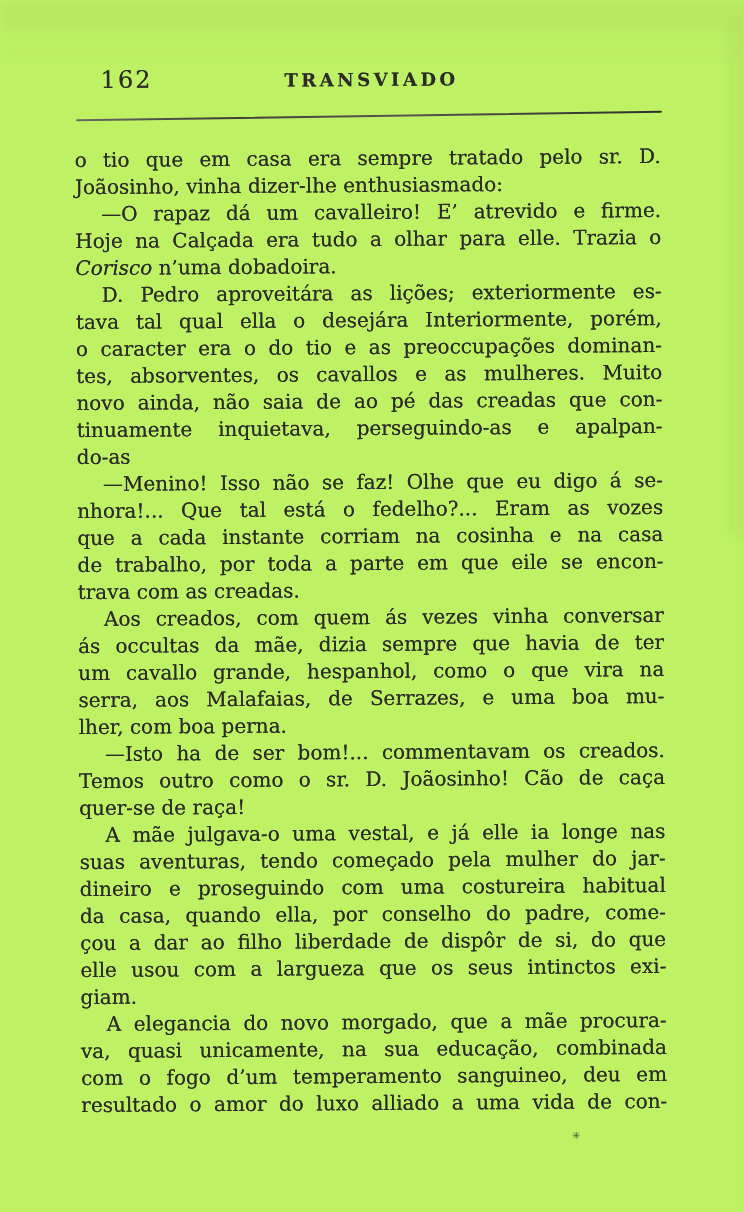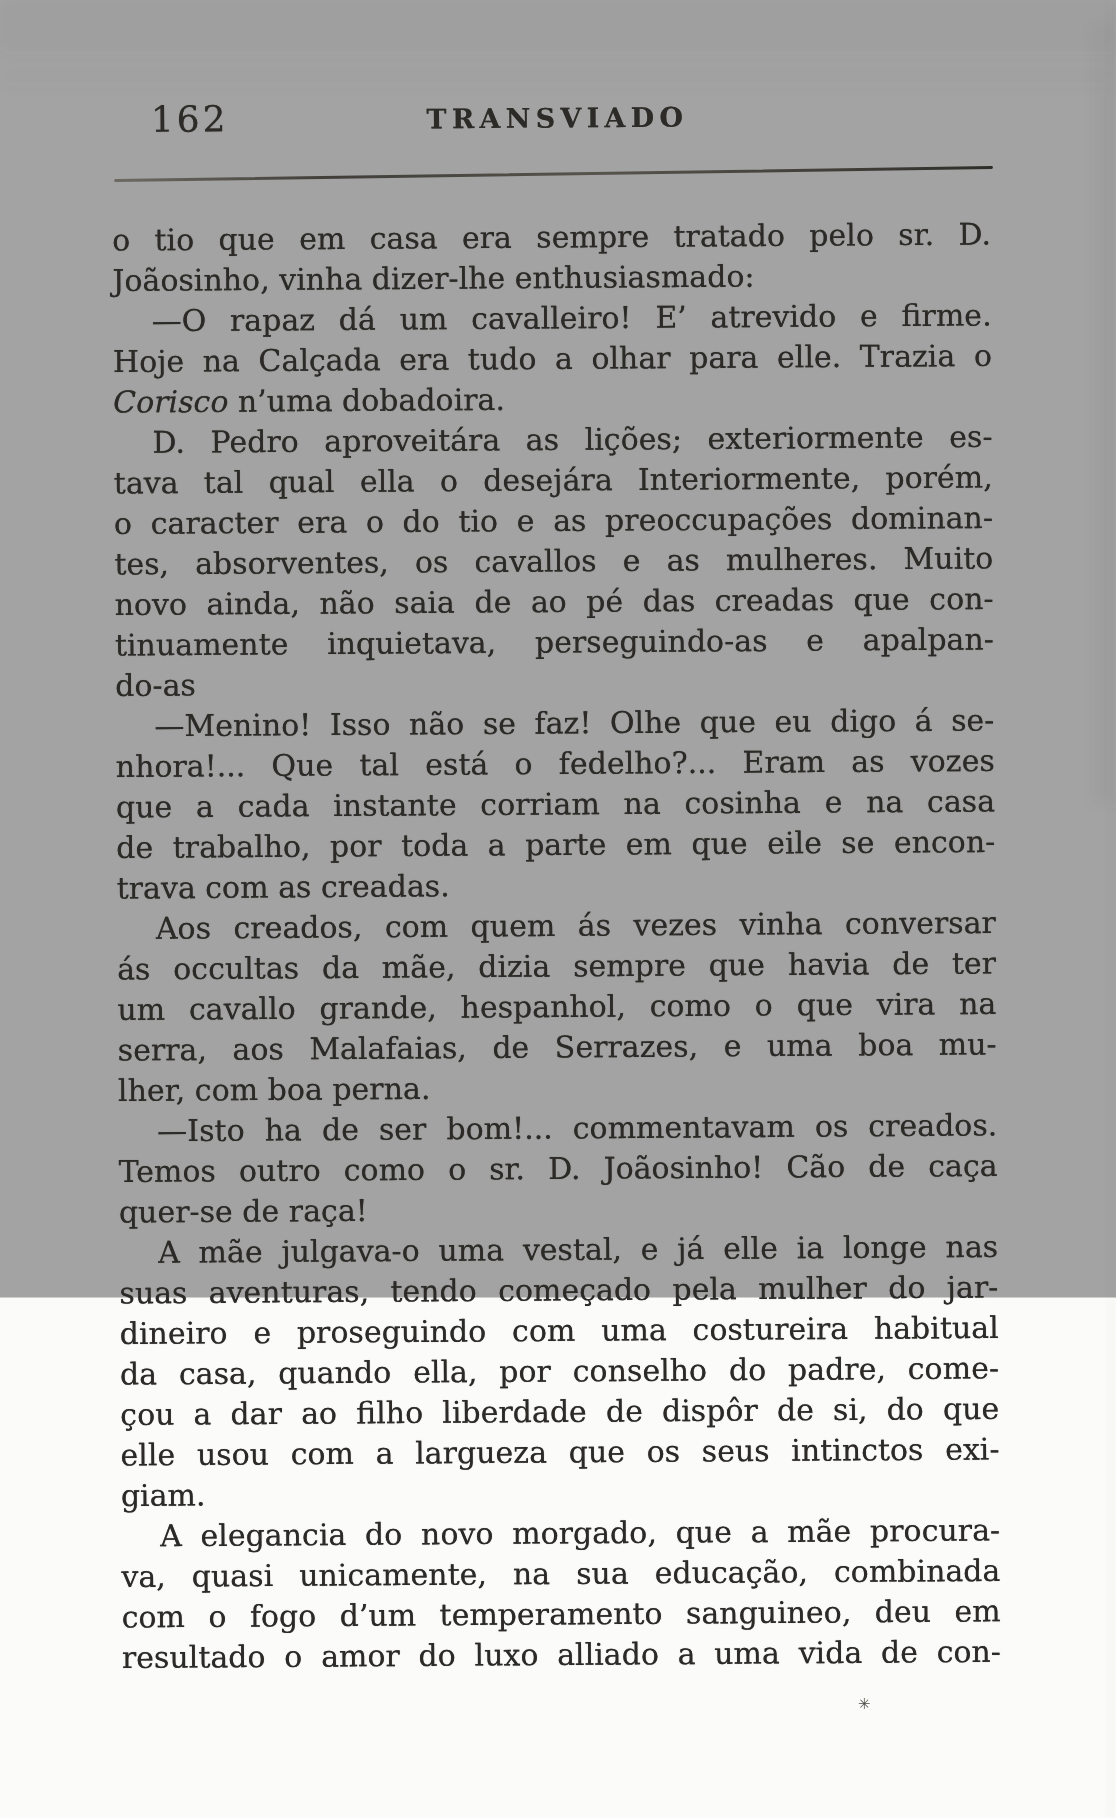--- a/index.html
+++ b/index.html
@@ -7,22 +7,22 @@
     padding: 0;
     width: 744px;
     height: 1212px;
     overflow: hidden;
     background: #fbfbf9;
     font-family: "DejaVu Serif", serif;
   }
   .page {
     position: relative;
     width: 744px;
-    height: 865px;
-    background: #a3a3a3;
+    height: 1212px;
+    background: #bef264;
   }
   
   .scan-band-top {
     position: absolute;
     left: 0; top: 0;
     width: 744px; height: 34px;
     background: rgba(60,60,58,0.035);
     filter: blur(4px);
   }
   .scan-band-2 {

